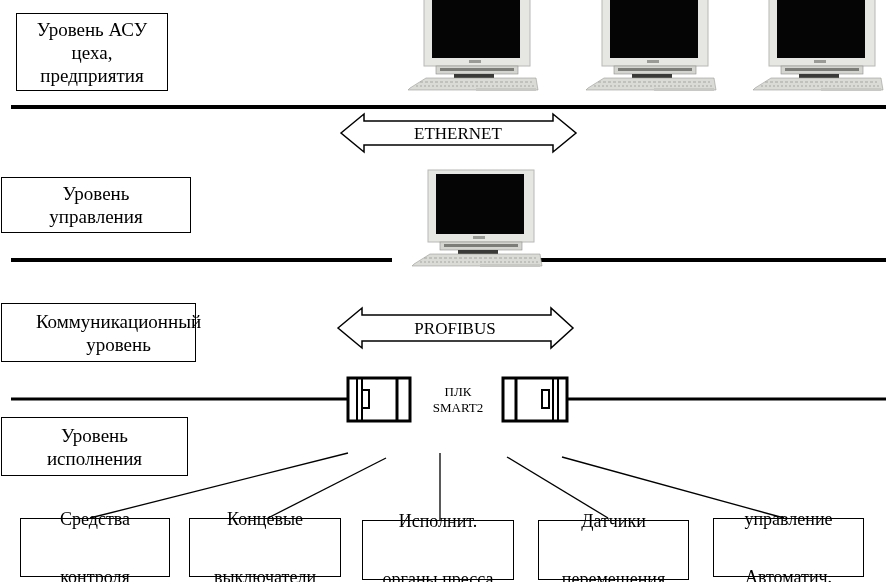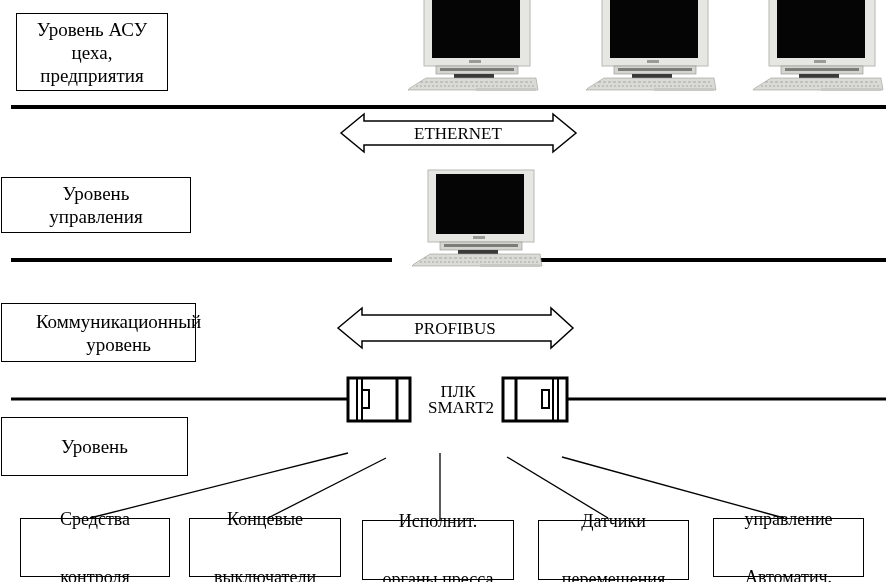--- a/index.html
+++ b/index.html
@@ -9,21 +9,21 @@
   .lbl { position: absolute; box-sizing: border-box; border: 1.5px solid #000;
          background: #fff; display: flex; flex-direction: column; align-items: center;
          justify-content: center; text-align: center; font-size: 19px; line-height: 23px; }
   .lbl span { display: block; white-space: nowrap; }
   .dev { position: absolute; box-sizing: border-box; border: 1.5px solid #000;
          background: #fff; display: flex; flex-direction: column; align-items: center;
          justify-content: center; text-align: center; font-size: 18px; line-height: 24px; gap: 34px; }
   .dev span { display: block; white-space: nowrap; }
   .bus-text { font-family: "Liberation Serif", "DejaVu Serif", serif; font-size: 17px; }
   .plc-text { position: absolute; left: 428px; top: 384px; width: 60px; text-align: center;
-              font-size: 17px; line-height: 16px; }
+              font-size: 13px; line-height: 16px; }
   .plc-text span { display: block; }
 </style>
 </head>
 <body>
 
 <svg id="diagram" width="886" height="582" viewBox="0 0 886 582" xmlns="http://www.w3.org/2000/svg">
   <defs>
     <g id="pc">
 
       <rect x="4" y="0" width="106" height="72" fill="#e6e6e2" stroke="#b8b8b4" stroke-width="1"></rect>
@@ -108,20 +108,21 @@
   <span>управления</span>
 </div>
 
 <div class="lbl" style="left:1px; top:303px; width:195px; height:59px;padding-left:40px;">
   <span>Коммуникационный</span>
   <span>уровень</span>
 </div>
 
 <div class="lbl" style="left:1px; top:417px; width:187px; height:59px;">
   <span>Уровень</span>
+  <span>исполнения</span>
 </div>
 
 <div class="dev" style="left:20px; top:518px; width:150px; height:59px;">
   <span>Средства</span>
   <span>контроля</span>
 </div>
 
 <div class="dev" style="left:189px; top:518px; width:152px; height:59px;">
   <span>Концевые</span>
   <span>выключатели</span>

